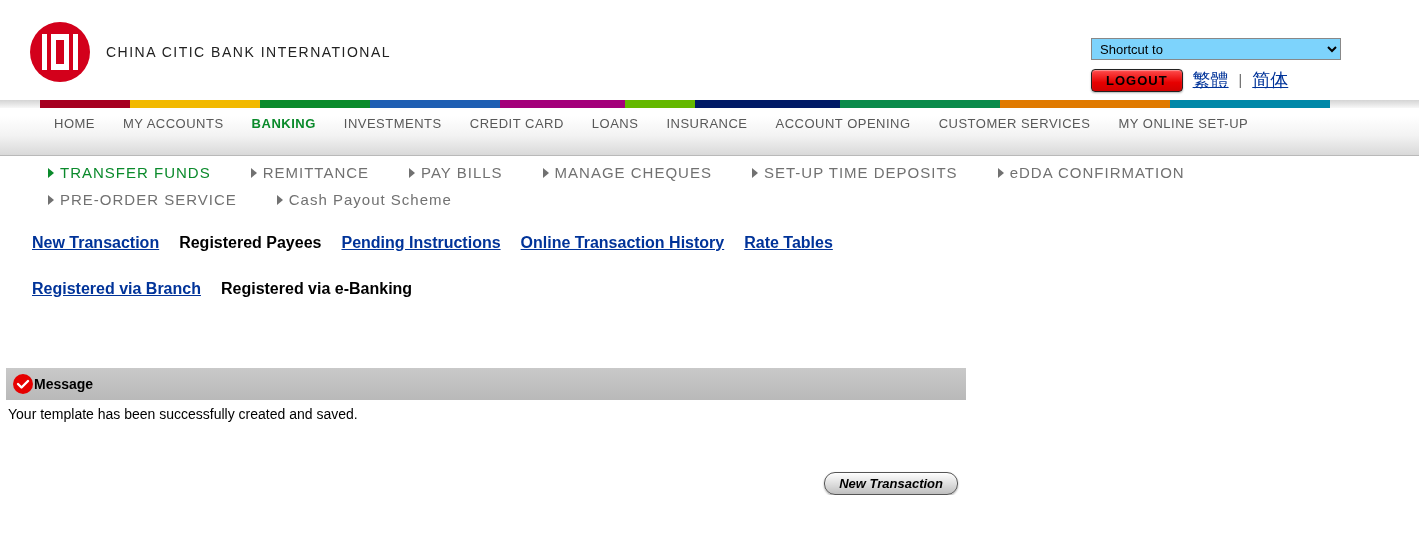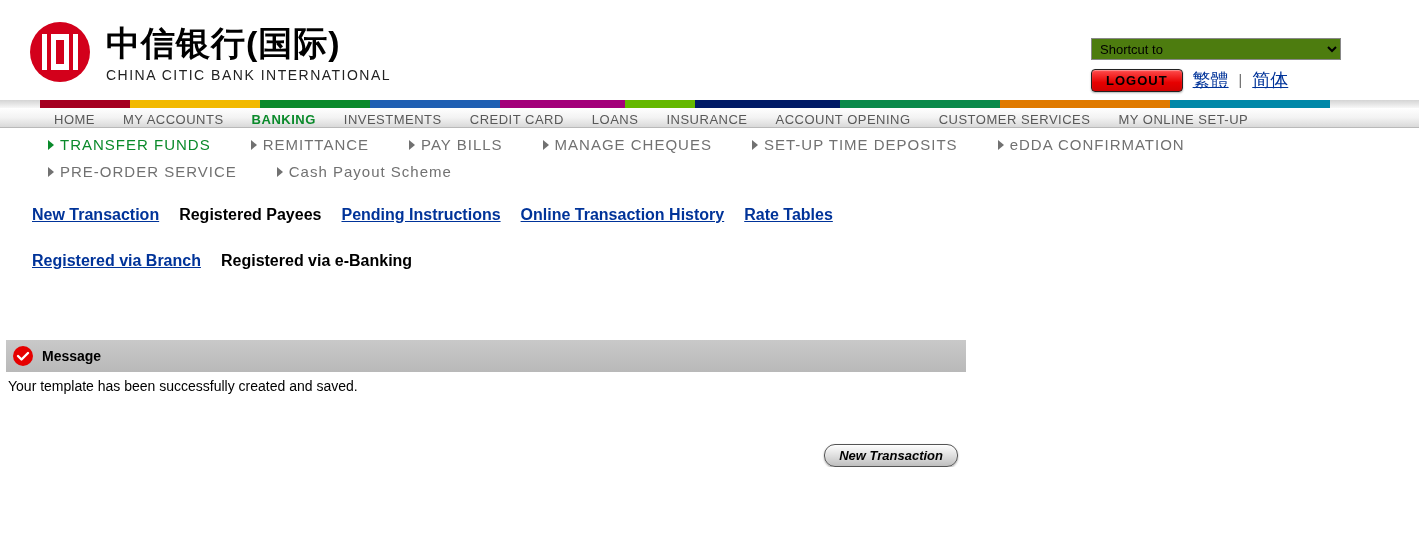--- a/index.html
+++ b/index.html
@@ -41,21 +41,21 @@
     gap: 8px;
     padding-top: 18px;
     min-width: 300px;
   }
   .shortcut-select {
     width: 250px;
     height: 22px;
     font-size: 13px;
     padding: 0 4px;
     border: 1px solid #888;
-    background: #4d7c0f;
+    background: #7dd3fc;
   }
   .header-links {
     display: flex;
     align-items: center;
     gap: 10px;
   }
   .logout-btn {
     background: linear-gradient(to bottom, #ff4d4d 0%, #e60000 60%, #d10000 100%);
     color: #000;
     font-weight: bold;
@@ -85,25 +85,26 @@
   .sp5{width:125px;background:#a3007a;}
   .sp6{width:70px;background:#64b800;}
   .sp7{width:145px;background:#001a66;}
   .sp8{width:160px;background:#0a8a4a;}
   .sp9{width:170px;background:#e07a00;}
   .sp10{width:160px;background:#0188a8;}
   .sp11{flex:1;background:linear-gradient(to bottom,#d4d4d4,#f7f7f7);}
   .top-nav {
     background: linear-gradient(to bottom, #fff 0%, #f3f3f3 50%, #d9d9d9 100%);
     border-bottom: 1px solid #b9b9b9;
-    height: 20px;
-    display: flex;
-    align-items: flex-end;
+    height: 40px;
+    display: flex;
+    align-items: flex-start;
     padding-left: 40px;
     gap: 0;
+    margin-top: 8px;
   }
   .top-nav .it {
     font-size: 13px;
     font-family: "Arial Narrow", Arial, sans-serif;
     letter-spacing: 0.5px;
     color: #585858;
     padding: 0 14px;
     cursor: pointer;
     white-space: nowrap;
   }
@@ -156,21 +157,20 @@
     cursor: default;
   }
   
   .content { padding: 0 0 0 6px; margin-top: 70px; }
   .msg-panel { width: 960px; }
   .msg-head {
     background: linear-gradient(to bottom,#c9c9c9,#b9b9b9);
     height: 32px;
     display: flex;
     align-items: center;
-    gap: 8px;
     padding-left: 6px;
     font-weight: bold;
     font-size: 14px;
   }
   .msg-body {
     padding: 6px 2px;
     font-size: 14px;
     color: #000;
   }
   .new-trans-row {
@@ -202,21 +202,20 @@
     <svg class="logo-circle" viewBox="0 0 64 64">
       <circle cx="32" cy="32" r="30" fill="#d3001b"></circle>
       <rect x="14" y="14" width="5" height="36" fill="#fff"></rect>
       <rect x="23" y="14" width="5" height="36" fill="#fff"></rect>
       <rect x="36" y="14" width="5" height="36" fill="#fff"></rect>
       <rect x="45" y="14" width="5" height="36" fill="#fff"></rect>
       <rect x="28" y="14" width="8" height="6" fill="#fff"></rect>
       <rect x="28" y="44" width="8" height="6" fill="#fff"></rect>
     </svg>
     <div>
-      <div class="logo-text-cn">中信银行(国际)</div>
       <div class="logo-text-en">CHINA CITIC BANK INTERNATIONAL</div>
     </div>
   </div>
   <div class="header-right">
     <select class="shortcut-select">
       <option>Shortcut to</option>
     </select>
     <div class="header-links">
       <button class="logout-btn">LOGOUT</button>
       <span class="lang-link">繁體</span>

